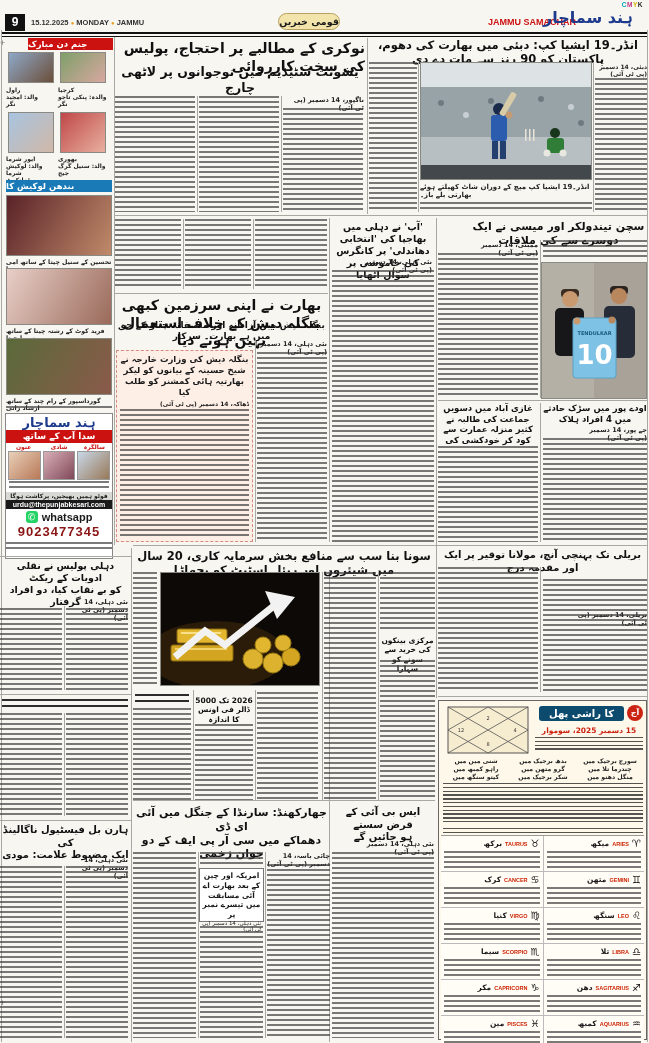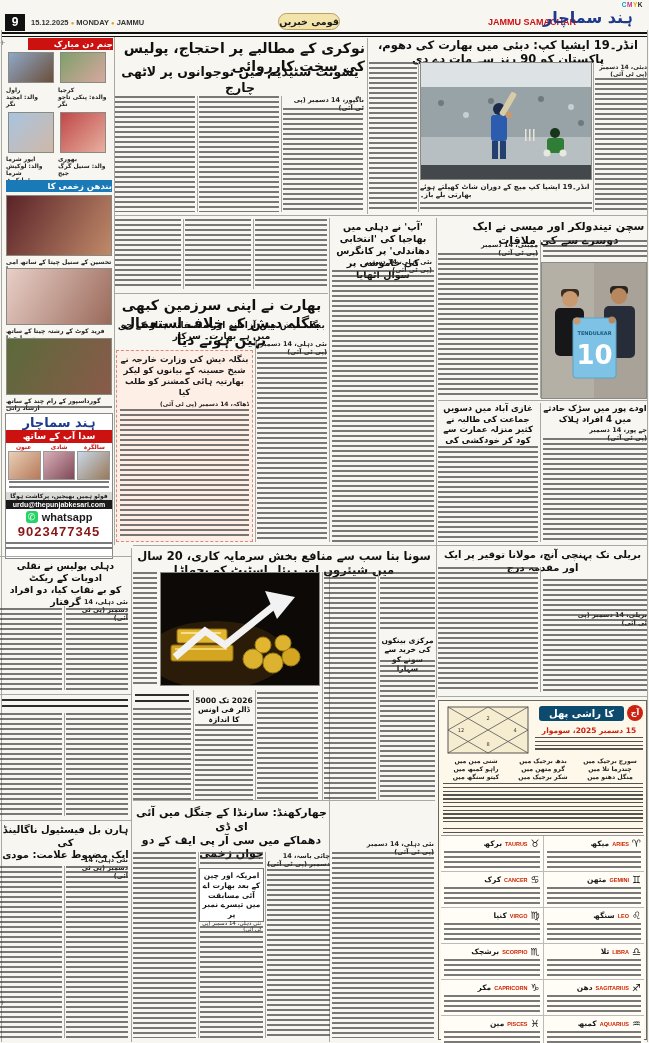--- a/index.html
+++ b/index.html
@@ -14,21 +14,21 @@
   .simt{background-image:repeating-linear-gradient(to bottom,#2a2a2a 0,#2a2a2a 1.4px,transparent 1.4px,transparent 3.8px);opacity:.8;}
   .vr{position:absolute;width:1px;background:#a9a9a4;}
   .hr{position:absolute;height:1px;background:#a9a9a4;}
   .ph{position:absolute;border:1px solid #8a8a85;box-sizing:border-box;}
   .hl{position:absolute;font-weight:bold;color:#101010;direction:rtl;text-align:center;
       font-family:"DejaVu Sans",sans-serif;line-height:1.25;}
   .dl{position:absolute;direction:rtl;text-align:right;font-family:"DejaVu Sans",sans-serif;
       font-weight:bold;font-size:6.5px;color:#222;}
   .cap{position:absolute;direction:rtl;text-align:left;font-family:"DejaVu Sans",sans-serif;
        font-weight:bold;color:#222;}
-  .banner{position:absolute;color:#fff;font-weight:bold;direction:rtl;text-align:right;
+  .banner{position:absolute;color:#fff;font-weight:bold;direction:rtl;text-align:left;
           font-family:"DejaVu Sans",sans-serif;}
   .zgrid{position:absolute;display:grid;grid-template-columns:1fr 1fr;direction:rtl;
          border-top:1px solid #999;}
   .zcell{border-bottom:1px solid #bbb;border-left:1px solid #bbb;padding:2px 3px;background:#fffdf6;}
   .zcell:nth-child(2n){border-left:none;}
   .zhead{display:flex;align-items:center;gap:3px;direction:rtl;}
   .zglyph{font-size:10px;color:#111;font-family:"DejaVu Sans",sans-serif;}
   .zen{color:#cc2200;font-weight:bold;font-size:5.5px;text-transform:uppercase;}
   .zur{font-size:7.5px;}
   .ztext{height:18px;margin-top:2px;}
@@ -93,21 +93,21 @@
     <div class="b">بھوری</div>
       <div>والد: سنیل گرگ</div>
       <div>جیج</div>
   </div>
   <div class="cap" style="left:6px;top:155px;width:50px;font-size:6px;">
     <div class="b">ایور شرما</div>
       <div>والد: لوکیش شرما</div>
       <div>پٹھانکوٹ</div>
   </div>
 
-  <div class="banner" style="left:6px;top:180px;width:106px;height:12px;background:#1a7ab8;font-size:8.5px;line-height:12px;">بندھن زخمی کا</div>
+  <div class="banner" style="left:6px;top:180px;width:106px;height:12px;background:#1a7ab8;font-size:8.5px;line-height:12px;">بندھن لوکیش کا</div>
 
   <div class="ph" style="left:6px;top:195px;width:106px;height:61px;background:linear-gradient(120deg,#5a2328,#c08a6a);"></div>
   <div class="cap" style="left:6px;top:258px;width:106px;font-size:6.2px;">تحسین کے سنیل چیتا کے ساتھ امی چیتا</div>
   <div class="ph" style="left:6px;top:268px;width:106px;height:57px;background:linear-gradient(120deg,#e8cfc8,#9a6a5a);"></div>
   <div class="cap" style="left:6px;top:327px;width:106px;font-size:6.2px;">فرید کوٹ کے رشتہ چیتا کے ساتھ سیما چیتا</div>
   <div class="ph" style="left:6px;top:338px;width:106px;height:57px;background:linear-gradient(120deg,#5a6a3a,#8a5a4a);"></div>
   <div class="cap" style="left:6px;top:397px;width:106px;font-size:6.2px;">گورداسپور کے رام چند کے ساتھ ارشاد رانی</div>
   <div class="a sim" style="left:6px;top:406px;width:106px;height:5px;"></div>
 
   <div class="a" style="left:5px;top:413px;width:108px;height:146px;border:1px solid #888;background:#fff;box-sizing:border-box;">
@@ -398,21 +398,21 @@
             <span class="zglyph">♎</span>
             <span class="zen">LIBRA</span>
             <span class="zur ur b">تلا</span>
           </div>
           <div class="ztext sim"></div>
         </div>
       <div class="zcell">
           <div class="zhead">
             <span class="zglyph">♏</span>
             <span class="zen">SCORPIO</span>
-            <span class="zur ur b">برشچک</span>
+            <span class="zur ur b">سیما</span>
           </div>
           <div class="ztext sim"></div>
         </div>
       <div class="zcell">
           <div class="zhead">
             <span class="zglyph">♐</span>
             <span class="zen">SAGITARIUS</span>
             <span class="zur ur b">دھن</span>
           </div>
           <div class="ztext sim"></div>
@@ -453,16 +453,20 @@
   <div class="a sim" style="left:200px;top:852px;width:63px;height:12px;"></div>
   <div class="a" style="left:199px;top:868px;width:65px;height:54px;border:1px solid #777;background:#fff;box-sizing:border-box;padding:2px;">
     <div class="ur b c" style="font-size:7.5px;line-height:1.3;">امریکہ اور چین کے بعد بھارت اے آئی مسابقت میں تیسرے نمبر پر</div>
     <div class="ur" style="font-size:5.5px;text-align:right;">نئی دہلی، 14 دسمبر (پی ٹی آئی)</div>
   </div>
   <div class="a sim" style="left:200px;top:926px;width:63px;height:112px;"></div>
   <div class="a sim" style="left:133px;top:852px;width:63px;height:186px;"></div>
   <div class="vr" style="left:198px;top:852px;height:186px;"></div>
   <div class="vr" style="left:265px;top:852px;height:186px;"></div>
 
+  <div class="hl" style="left:332px;top:806px;width:102px;font-size:10px;">
+    <div>ایس بی آئی کے قرض سستے</div>
+    <div>ہو جائیں گے</div>
+  </div>
   <div class="dl" style="left:364px;top:840px;width:70px;">نئی دہلی، 14 دسمبر (پی ٹی آئی)</div>
   <div class="a sim" style="left:332px;top:852px;width:102px;height:186px;"></div>
 
 </div>
 
 </body></html>

